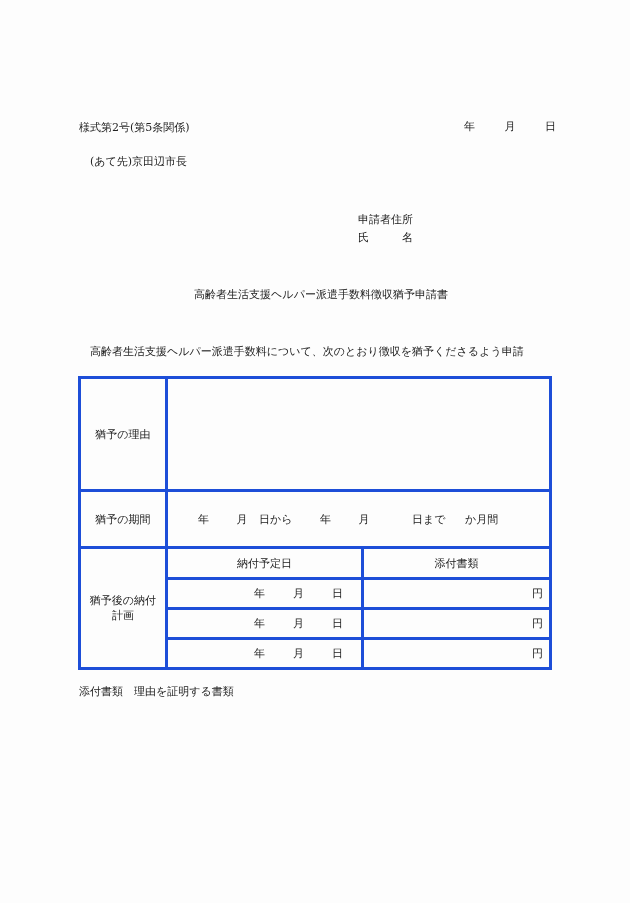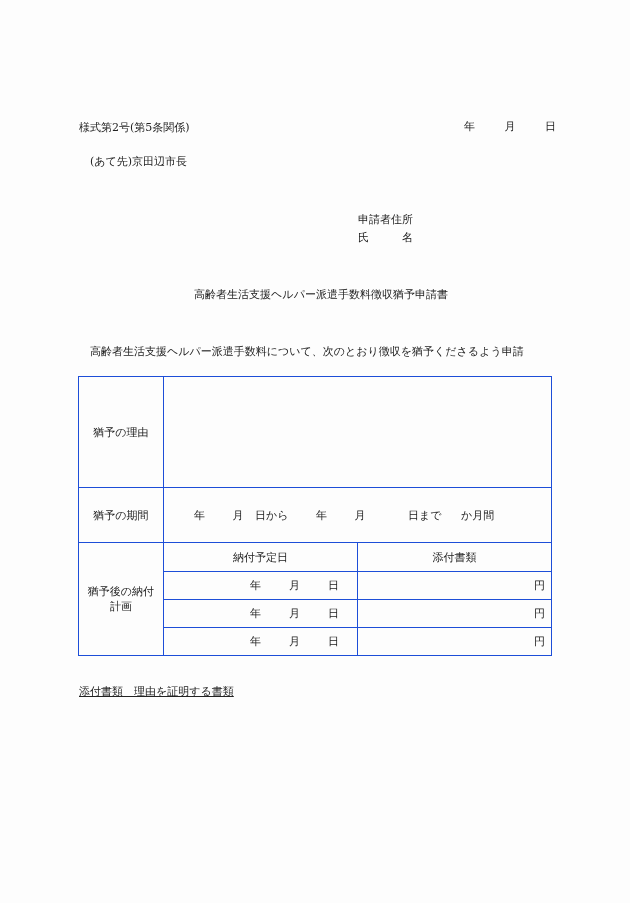--- a/index.html
+++ b/index.html
@@ -8,32 +8,32 @@
   .abs { position:absolute; white-space:nowrap; }
   .form-number { left:79px; top:80px;margin-top:40px; }
   .date-line { left:464px; top:119px; }
   .date-line span { display:inline-block; }
   .addressee { left:90px; top:154px; }
   .applicant { left:358px; top:211px; line-height:18px; }
   .title { left:0; width:580px; text-align:center; top:287px;margin-left:31px; }
   .intro { left:79px; top:343px; width:472px; white-space:normal; line-height:17px; }
   .intro .indent { padding-left:11px; }
   table.form { position:absolute; left:78px; top:376px; width:474px; border-collapse:collapse; }
-  table.form td { border:1px solid #1d4ed8; padding:0; font-size:11px; }
+  table.form td { border:3px solid #1d4ed8; padding:0; font-size:11px; }
   .lab { width:84px; text-align:center; }
   .r-reason td { height:110px; }
   .r-period td { height:54px; }
   .r-head td { height:28px; text-align:center; }
   .r-plan td { height:27px; }
   .period-cell { padding-left:30px !important; }
   .period-cell span { display:inline-block; }
   .date-cell { text-align:right; padding-right:18px !important; }
   .date-cell span { display:inline-block; margin-left:28px; }
   .yen-cell { text-align:right; padding-right:6px !important; }
-  .attachments { left:79px; top:684px;text-decoration:underline; }
+  .attachments { left:79px; top:684px; }
 </style>
 </head>
 <body>
 
 <div class="abs form-number">様式第2号(第5条関係)</div>
 
 <div class="abs date-line">
   <span>年</span>
   <span style="margin-left:26px">月</span>
   <span style="margin-left:26px">日</span>

